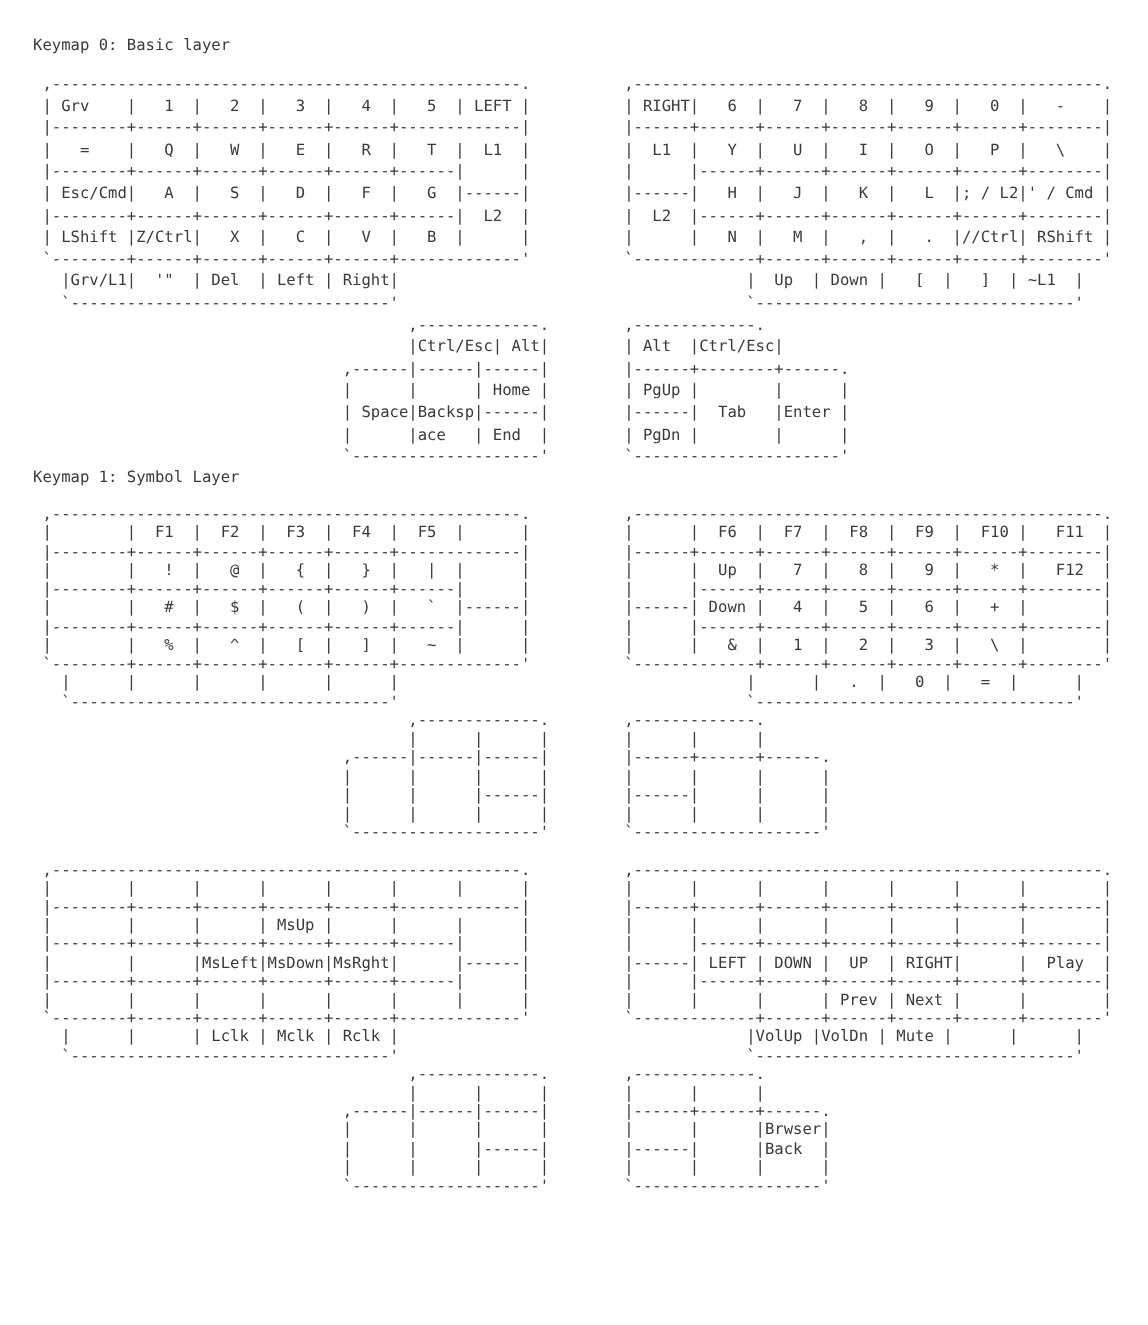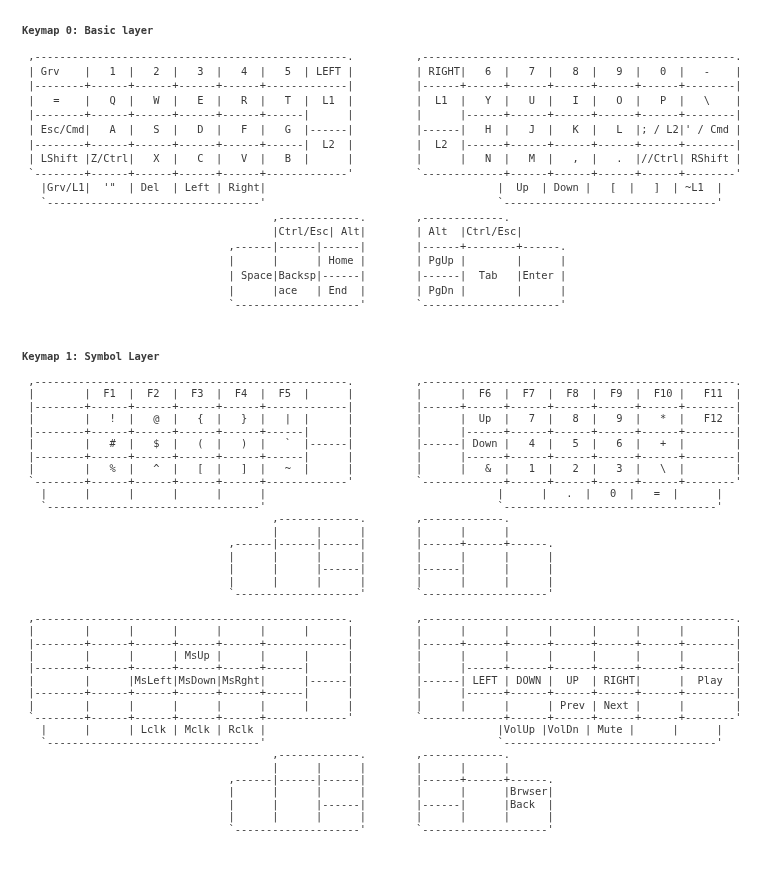--- a/index.html
+++ b/index.html
@@ -11,36 +11,36 @@
     height: 883px;
     box-sizing: border-box;
     padding: 24px 0 0 22px;
     overflow: hidden;
     font-family: "DejaVu Sans Mono", "Liberation Mono", monospace;
     color: #3a3a3a;
   }
   .km-title {
     font-size: 10.4px;
     line-height: 13px;
-    font-weight: 700;
+    font-weight: 400;
     white-space: pre;
     letter-spacing: 0;
   }
   pre.km-art {
     margin: 12px 0 0 0;
     padding: 0;
     font-family: "DejaVu Sans Mono", "Liberation Mono", monospace;
     font-size: 10.4px;
     letter-spacing: 0;
     white-space: pre;
   }
   pre.km-art.lh-0 { line-height: 14.6px; }
   pre.km-art.lh-1 { line-height: 12.5px; }
   pre.km-art.lh-2 { line-height: 12.4px; }
-  .km-title.t-1 { margin-top: 38px; }
+  .km-title.t-1 { }
   .km-title.t-2 { margin-top: 10px; }
 </style>
 </head>
 <body style="background: rgb(255, 255, 255); color: rgb(58, 58, 58);">
 
 <div>
 
   <section>
     <div class="km-title t-0">Keymap 0: Basic layer</div>
     <pre class="km-art lh-0"> ,--------------------------------------------------.          ,--------------------------------------------------.

